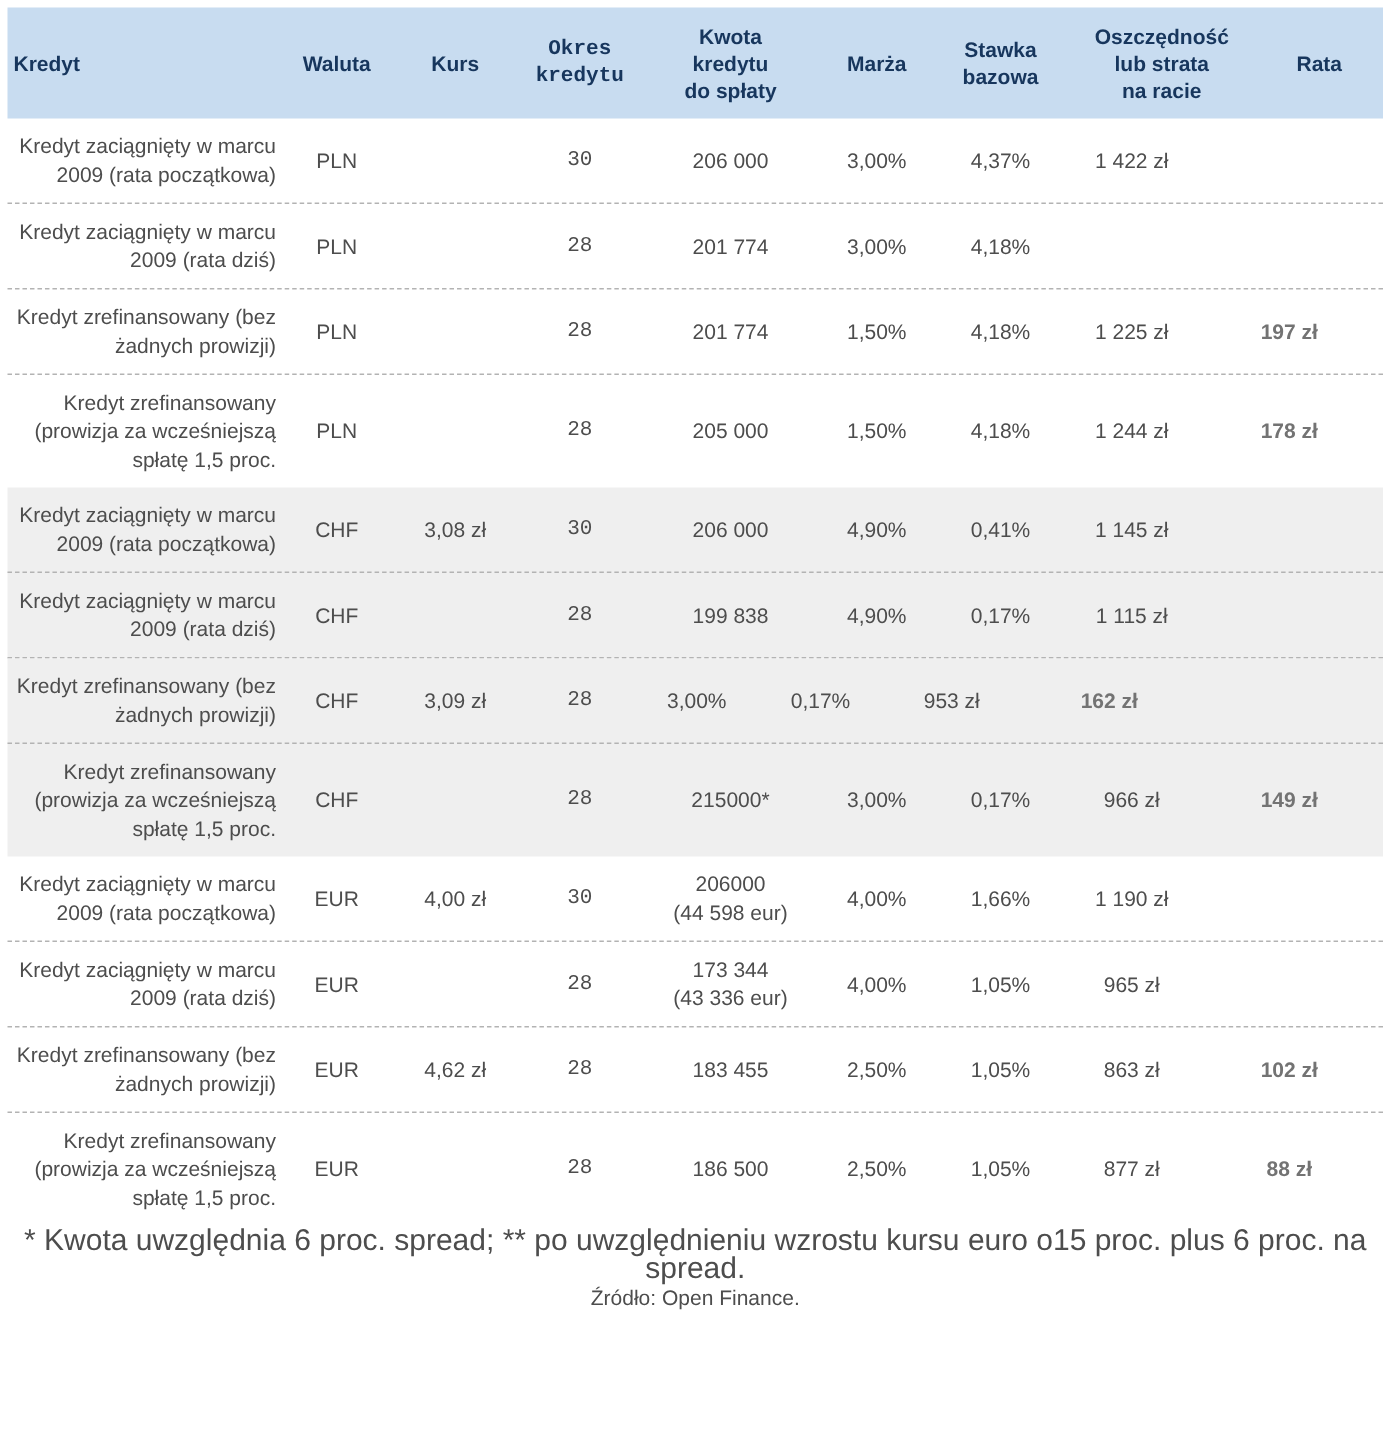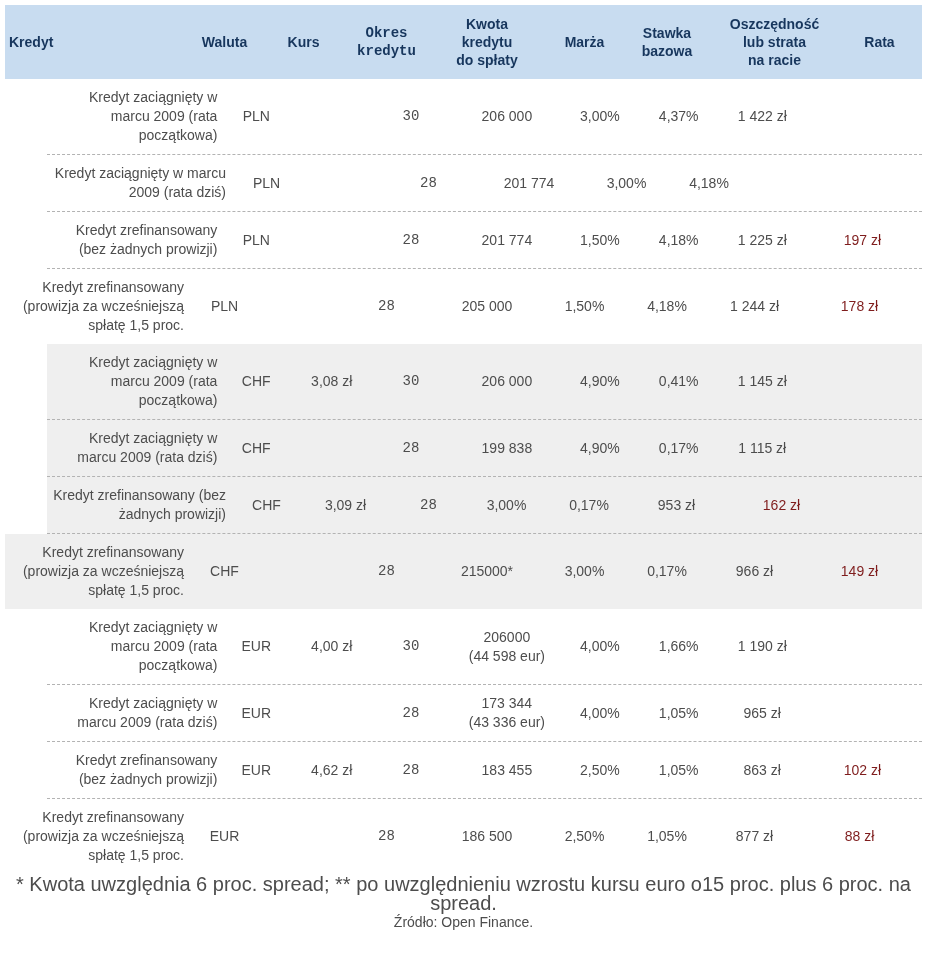--- a/index.html
+++ b/index.html
@@ -21,31 +21,31 @@
   }
   
   .c0{width:183px;justify-content:flex-start;text-align:right;padding-left:6px;}
   .c1{width:73px;}
   .c2{width:85px;}
   .c3{width:81px;font-family:Liberation Mono, monospace;}
   .c4{width:120px;text-align:center;}
   .c5{width:75px;}
   .c6{width:90px;}
   .c7{width:85px;}
-  .c8{width:125px;font-weight:normal;color:#7f1d1d;}
+  .c8{width:125px;font-weight:bold;color:#737373;}
   
   .header-row{background:#c8dcf0;}
   .header-row .cell{
     font-weight:bold;color:#17365d;
     padding:10px 4px;font-size:14px;line-height:18px;
   }
   .header-row .c8{color:#17365d;}
   
   .group-chf{background:#efefef;}
-  .row-sep{border-bottom:1px dashed #b3b3b3;margin-left:42px;}
+  .row-sep{border-bottom:1px dashed #b3b3b3;}
   
   .footnote{
     text-align:center;font-size:20px;line-height:19px;color:#4d4d4d;
     margin-top:1px;
   }
   .source-line{text-align:center;font-size:14px;line-height:19px;color:#4d4d4d;}
 </style>
 </head>
 <body>
 

